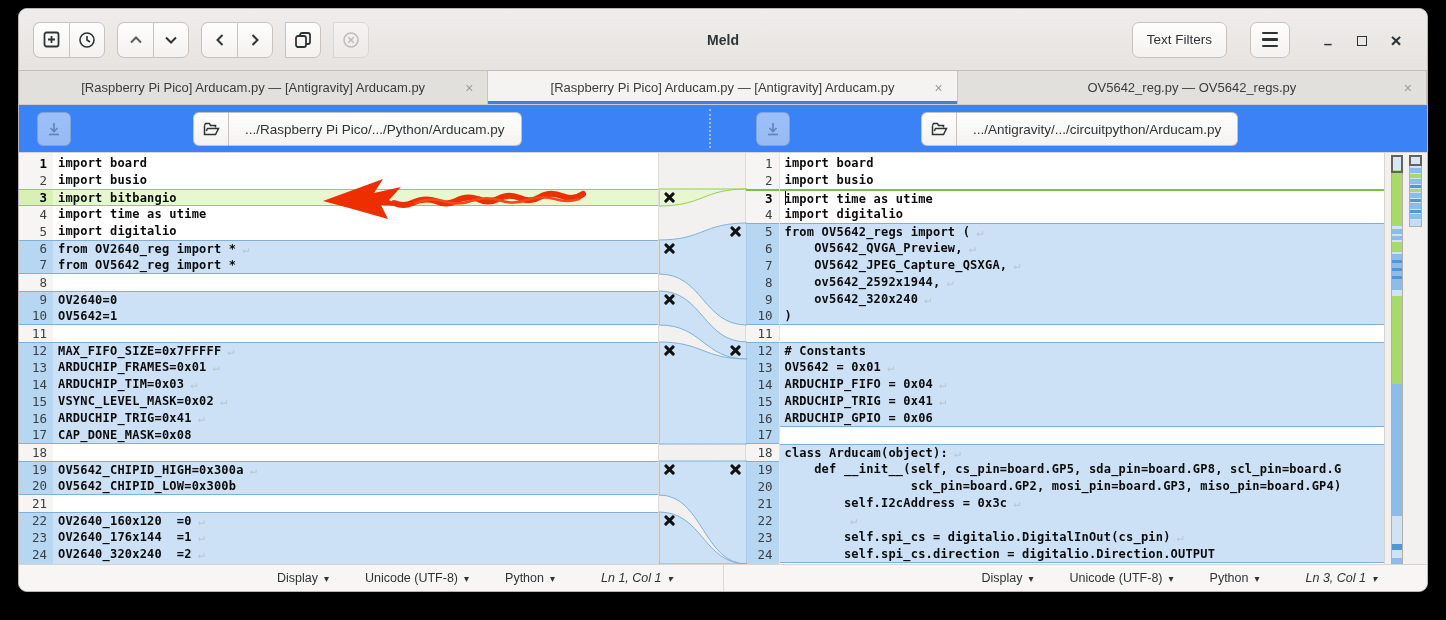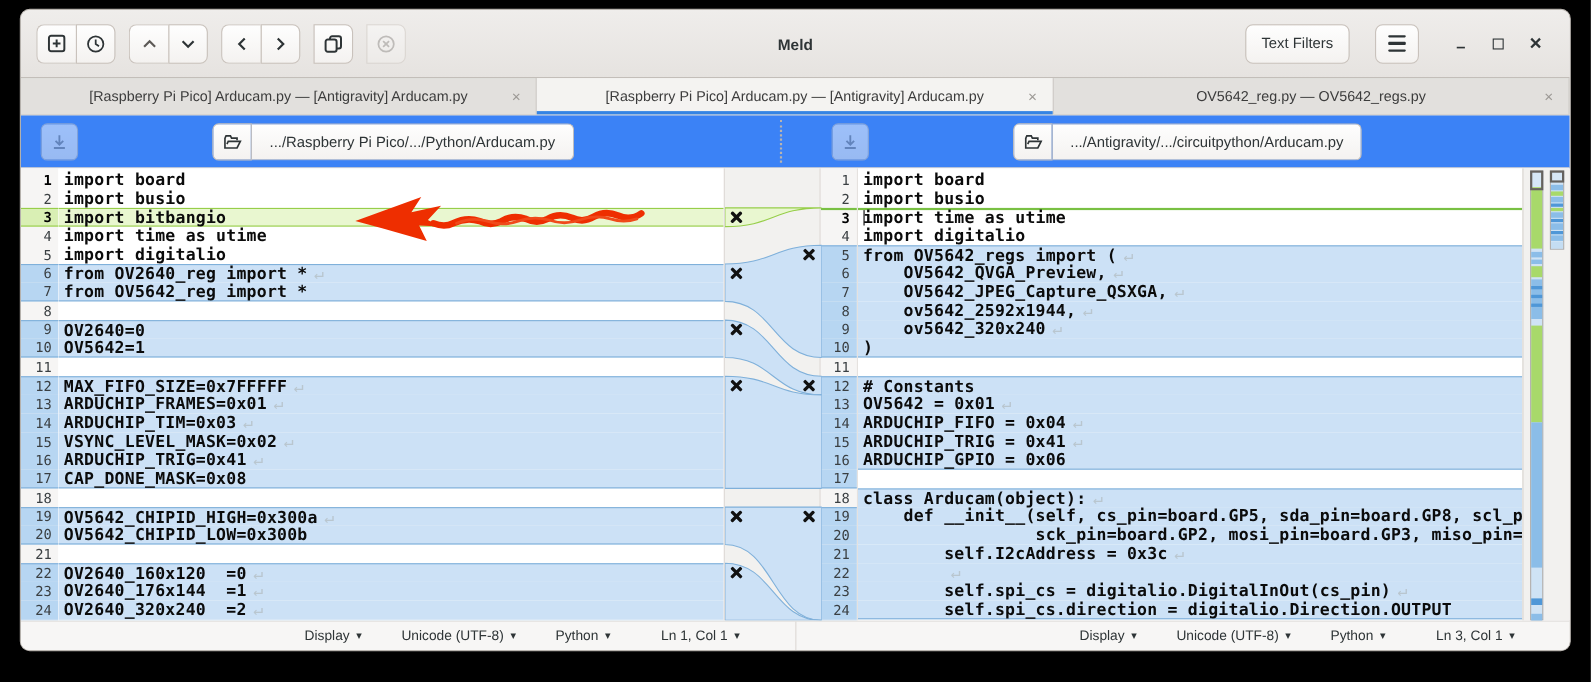--- a/index.html
+++ b/index.html
@@ -13,21 +13,21 @@
                border-bottom:1px solid #c3beb9; display:flex; align-items:center; padding:16px 14px; position:relative; }
   .tb-group { display:flex; margin-right:12px; }
   .tb-btn { width:36px; height:36px; display:flex; align-items:center; justify-content:center;
             background:linear-gradient(#fefefe,#f4f2f0); border:1px solid #c9c2bc; border-radius:7px; cursor:pointer; }
   .tb-group .tb-btn { border-radius:0; border-right-width:0; }
   .tb-group .tb-btn:first-child { border-radius:7px 0 0 7px; }
   .tb-group .tb-btn:last-child { border-radius:0 7px 7px 0; border-right-width:1px; }
   .tb-btn.disabled { opacity:.45; }
   .tb-btn svg { display:block; }
   .win-title { position:absolute; left:0; right:0; text-align:center; font-weight:bold; font-size:14px; color:#2e3436; pointer-events:none; }
-  .hdr-right { margin-left:auto; display:flex; align-items:center; z-index:2;gap:11px; }
+  .hdr-right { margin-left:auto; display:flex; align-items:flex-end; z-index:2;gap:11px; }
   .text-filters-btn { height:36px; padding:0 14px; font-size:13.5px; color:#2e3436;
             background:linear-gradient(#fefefe,#f4f2f0); border:1px solid #c9c2bc; border-radius:7px; cursor:pointer; }
   .menu-btn { width:40px; height:36px; margin-left:12px; display:flex; flex-direction:column; gap:4px;
               align-items:center; justify-content:center; background:linear-gradient(#fefefe,#f4f2f0);
               border:1px solid #c9c2bc; border-radius:7px; cursor:pointer; }
   .menu-btn i { display:block; width:16px; height:2.5px; background:#2e3436; border-radius:1px; }
   .winctl { display:flex; align-items:center; margin-left:10px; }
   .winctl .wbtn { width:34px; height:34px; display:flex; align-items:center; justify-content:center;
                   color:#2e3436; font-size:15px; cursor:pointer; }
   .wbtn .sq { width:10px; height:10px; border:1.8px solid #2e3436; display:block; }
@@ -55,21 +55,21 @@
   .vsplit { position:absolute; top:4px; bottom:4px; left:690px; width:0;
             border-left:2px dotted #b9b4af; }
 
   
   .diff { flex:1; display:flex; background:#fff; position:relative; overflow:hidden; }
   .numcol { width:34px; flex:0 0 34px; background:#f6f5f4; overflow:hidden; }
   .codecol { flex:1; overflow:hidden; background:#fff; }
   .ln { height:17px; line-height:17px; font-family:"DejaVu Sans Mono",monospace; font-size:13px; white-space:pre; }
   .numcol .ln { text-align:right; padding-right:6px; color:#3a3f42; font-size:12.5px; }
   .numcol .ln.bold { font-weight:bold; color:#000; }
-  .codecol .ln { padding-left:5px; font-size:15px; font-weight:600; color:#0b0b0b; letter-spacing:.2px; }
+  .codecol .ln { padding-left:5px; font-size:12px; font-weight:600; color:#0b0b0b; letter-spacing:.2px; }
   .ln.chg { background:#cce1f6; }
   .numcol .ln.chg { background:#b7d6f2; }
   .ln.ins { background:#e9f7d0; }
   .numcol .ln.ins { background:#d9efb4; }
   .ln.bt-chg { border-top:1px solid #7fb0da; line-height:16px; }
   .ln.bb-chg { border-bottom:1px solid #7fb0da; line-height:16px; }
   .ln.bt-ins { border-top:1px solid #97ce4a; line-height:16px; }
   .ln.bb-ins { border-bottom:1px solid #97ce4a; line-height:16px; }
   .ln.il { border-top:2px solid #79c043; line-height:15px; }
   .nlmark { color:#b9c6cf; font-weight:400; padding-left:6px; }
@@ -93,21 +93,21 @@
 
   .red-arrow { position:absolute; pointer-events:none; z-index:6; }
 
   
   .statusbar { height:27px; flex:0 0 27px; background:#f7f6f5; border-top:1px solid #d8d4d1; display:flex; }
   .status-half { flex:1; display:flex; align-items:center; justify-content:flex-end; gap:36px; padding-right:50px;
                  font-size:12.5px; color:#2e3436; }
   .status-half + .status-half { border-left:1px solid #ddd9d5; }
   .st-item { display:flex; align-items:center; gap:6px; cursor:pointer; }
   .st-item .caret { font-size:10px; color:#2e3436; }
-  .st-pos { margin-left:10px; }
+  .st-pos { margin-left:10px;font-style:italic; }
 </style>
 </head>
 <body>
 
 <div class="window">
 
   <div class="headerbar">
     <div class="tb-group">
       <div class="tb-btn" title="">
         <svg width="17" height="17" viewBox="0 0 17 17">

